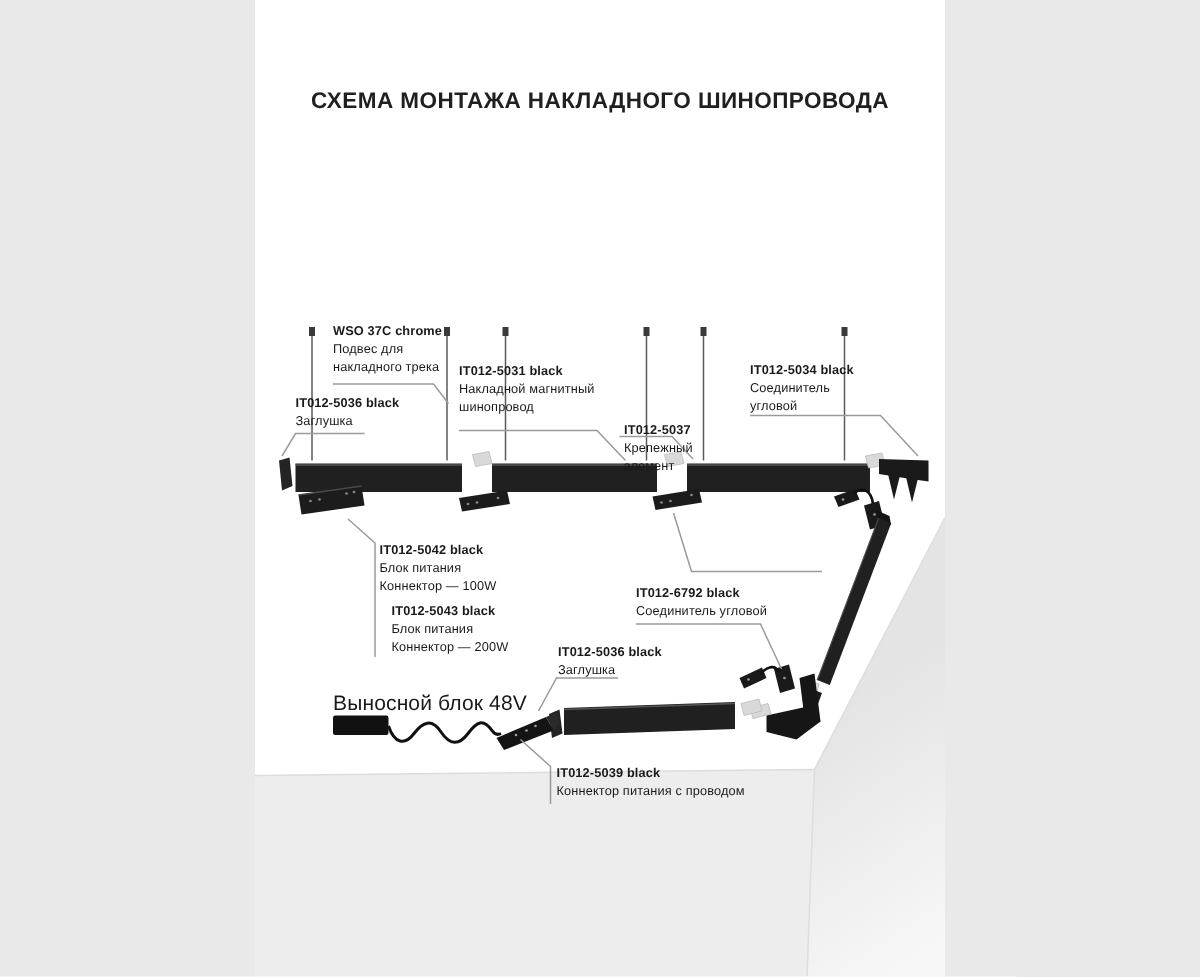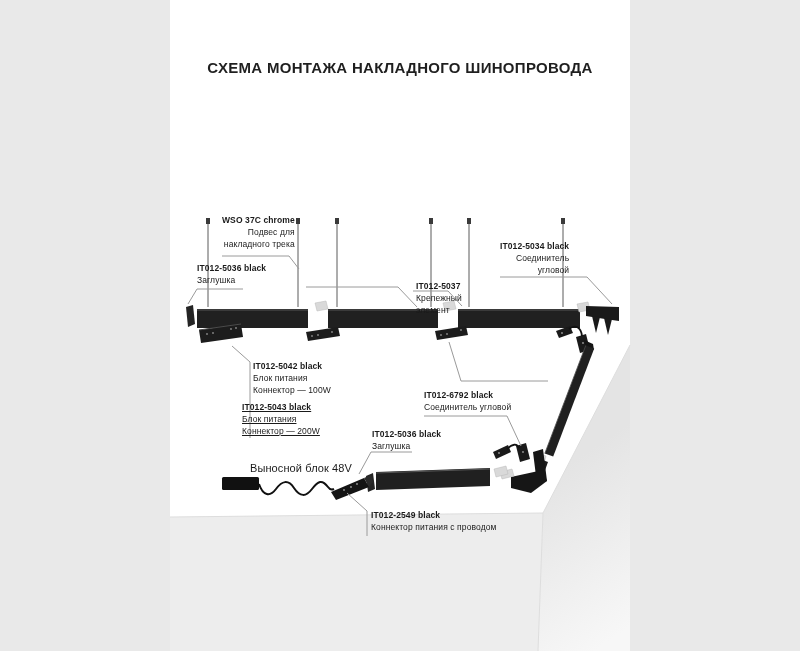--- a/index.html
+++ b/index.html
@@ -20,21 +20,21 @@
     text-align:center; color:#1f1f1f;
     font-size:15px; line-height:23px; font-weight:600; letter-spacing:0.3px;
   }
   svg.overlay { position:absolute; left:0; top:0; width:800px; height:651px; }
   .lbl {
     position:absolute; color:#1a1a1a;
     font-size:8.5px; line-height:12px; white-space:nowrap; letter-spacing:0.1px;
   }
   .lbl .code { font-weight:700; }
   .lbl .desc { font-weight:400; }
-  .lbl-remote { font-weight:400; font-size:11px;margin-left:28px; }
+  .lbl-remote { font-weight:400; font-size:14px; }
 </style>
 </head>
 <body>
 
 <div class="stage">
   <div class="card"></div>
 
   <div class="title">
     <div>СХЕМА МОНТАЖА НАКЛАДНОГО ШИНОПРОВОДА</div>
   </div>
@@ -165,51 +165,56 @@
       <polyline points="413,291 448,291 462,306"></polyline>
       <polyline points="500,277 587,277 612,304"></polyline>
       <polyline points="232,346 250,362 250,438"></polyline>
       <polyline points="449,342 461,381 548,381"></polyline>
       <polyline points="424,416 507,416 521,446"></polyline>
       <polyline points="359,474 371,452 412,452"></polyline>
       <polyline points="347,493 367,511 367,536"></polyline>
     </g>
   </svg>
 
-  <div class="lbl" style="left:222px; top:214px;text-align:right;">
+  <div class="lbl" style="left:222px; top:214px;">
     <div class="code">WSO 37C chrome</div>
     <div class="desc">Подвес для</div>
     <div class="desc">накладного  трека</div>
   </div>
 
   <div class="lbl" style="left:197px; top:262px;">
     <div class="code">IT012-5036 black</div>
     <div class="desc">Заглушка</div>
   </div>
 
+  <div class="lbl" style="left:306px; top:241px;">
+    <div class="code">IT012-5031 black</div>
+    <div class="desc">Накладной магнитный</div>
+    <div class="desc">шинопровод</div>
+  </div>
 
   <div class="lbl" style="left:416px; top:240px;margin-top:40px;">
     <div class="code">IT012-5037</div>
     <div class="desc">Крепежный</div>
     <div class="desc">элемент</div>
   </div>
 
-  <div class="lbl" style="left:500px; top:240px;text-align:right;">
+  <div class="lbl" style="left:500px; top:240px;">
     <div class="code">IT012-5034 black</div>
     <div class="desc">Соединитель</div>
     <div class="desc">угловой</div>
   </div>
 
   <div class="lbl" style="left:253px; top:360px;">
     <div class="code">IT012-5042 black</div>
     <div class="desc">Блок питания</div>
     <div class="desc">Коннектор — 100W</div>
   </div>
 
-  <div class="lbl" style="left:242px; top:401px;text-decoration:underline;">
+  <div class="lbl" style="left:261px; top:401px;">
     <div class="code">IT012-5043 black</div>
     <div class="desc">Блок питания</div>
     <div class="desc">Коннектор — 200W</div>
   </div>
 
 
   <div class="lbl" style="left:424px; top:389px;">
     <div class="code">IT012-6792 black</div>
     <div class="desc">Соединитель угловой</div>
   </div>
@@ -217,16 +222,16 @@
   <div class="lbl" style="left:372px; top:428px;">
     <div class="code">IT012-5036 black</div>
     <div class="desc">Заглушка</div>
   </div>
 
   <div class="lbl lbl-remote" style="left:222px; top:462px;">
     <div>Выносной блок 48V</div>
   </div>
 
   <div class="lbl" style="left:371px; top:509px;">
-    <div class="code">IT012-2549 black</div>
+    <div class="code">IT012-5039 black</div>
     <div class="desc">Коннектор питания с проводом</div>
   </div>
 </div>
 
 </body></html>

